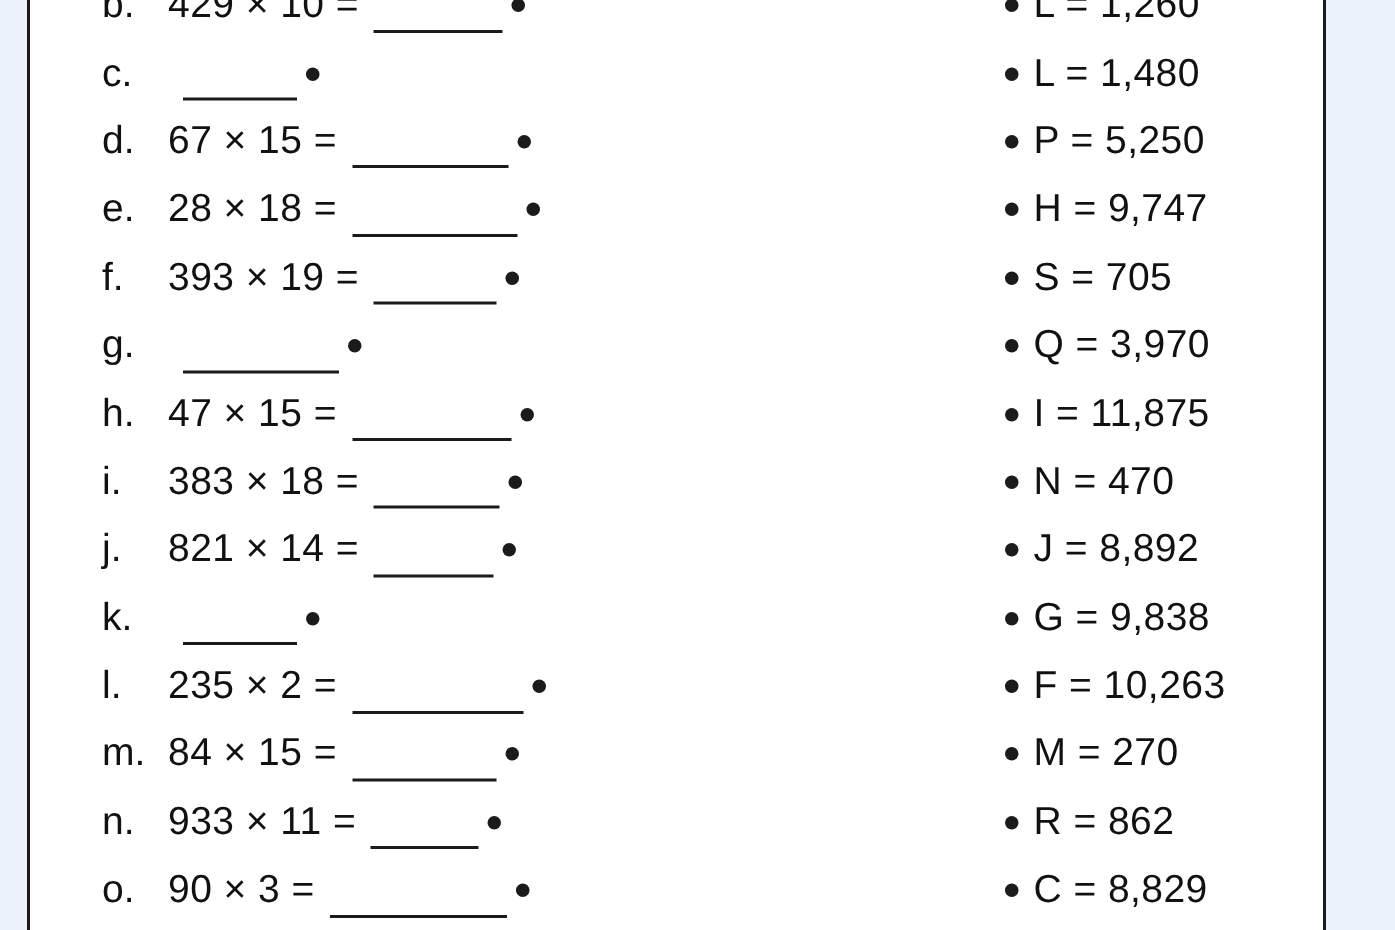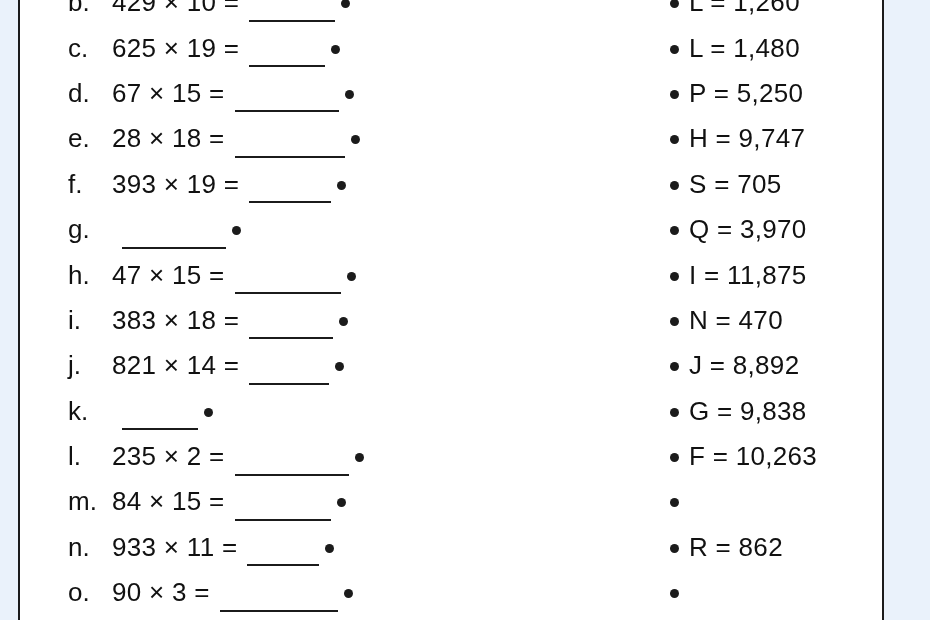--- a/index.html
+++ b/index.html
@@ -132,21 +132,20 @@
 
     <div class="col-left">
       <div class="q-row">
         <span class="q-label">b.</span>
         <span class="q-expr">429 × 10 =</span>
         <span class="q-blank" style="flex: 0 0 86px; width: 86px;"></span>
         <span class="q-dot"></span>
       </div>
       <div class="q-row">
         <span class="q-label">c.</span>
-        <span class="q-expr">625 × 19 =</span>
         <span class="q-blank" style="flex: 0 0 76px; width: 76px;"></span>
         <span class="q-dot"></span>
       </div>
       <div class="q-row">
         <span class="q-label">d.</span>
         <span class="q-expr">67 × 15 =</span>
         <span class="q-blank" style="flex: 0 0 104px; width: 104px;"></span>
         <span class="q-dot"></span>
       </div>
       <div class="q-row">
@@ -255,24 +254,26 @@
       <div class="a-row">
         <span class="a-dot"></span>
         <span class="a-text">G = 9,838</span>
       </div>
       <div class="a-row">
         <span class="a-dot"></span>
         <span class="a-text">F = 10,263</span>
       </div>
       <div class="a-row">
         <span class="a-dot"></span>
+        <span class="a-text">M = 270</span>
       </div>
       <div class="a-row">
         <span class="a-dot"></span>
         <span class="a-text">R = 862</span>
       </div>
       <div class="a-row">
         <span class="a-dot"></span>
+        <span class="a-text">C = 8,829</span>
       </div>
     </div>
 
   </div>
 </div>
 
 </body></html>

